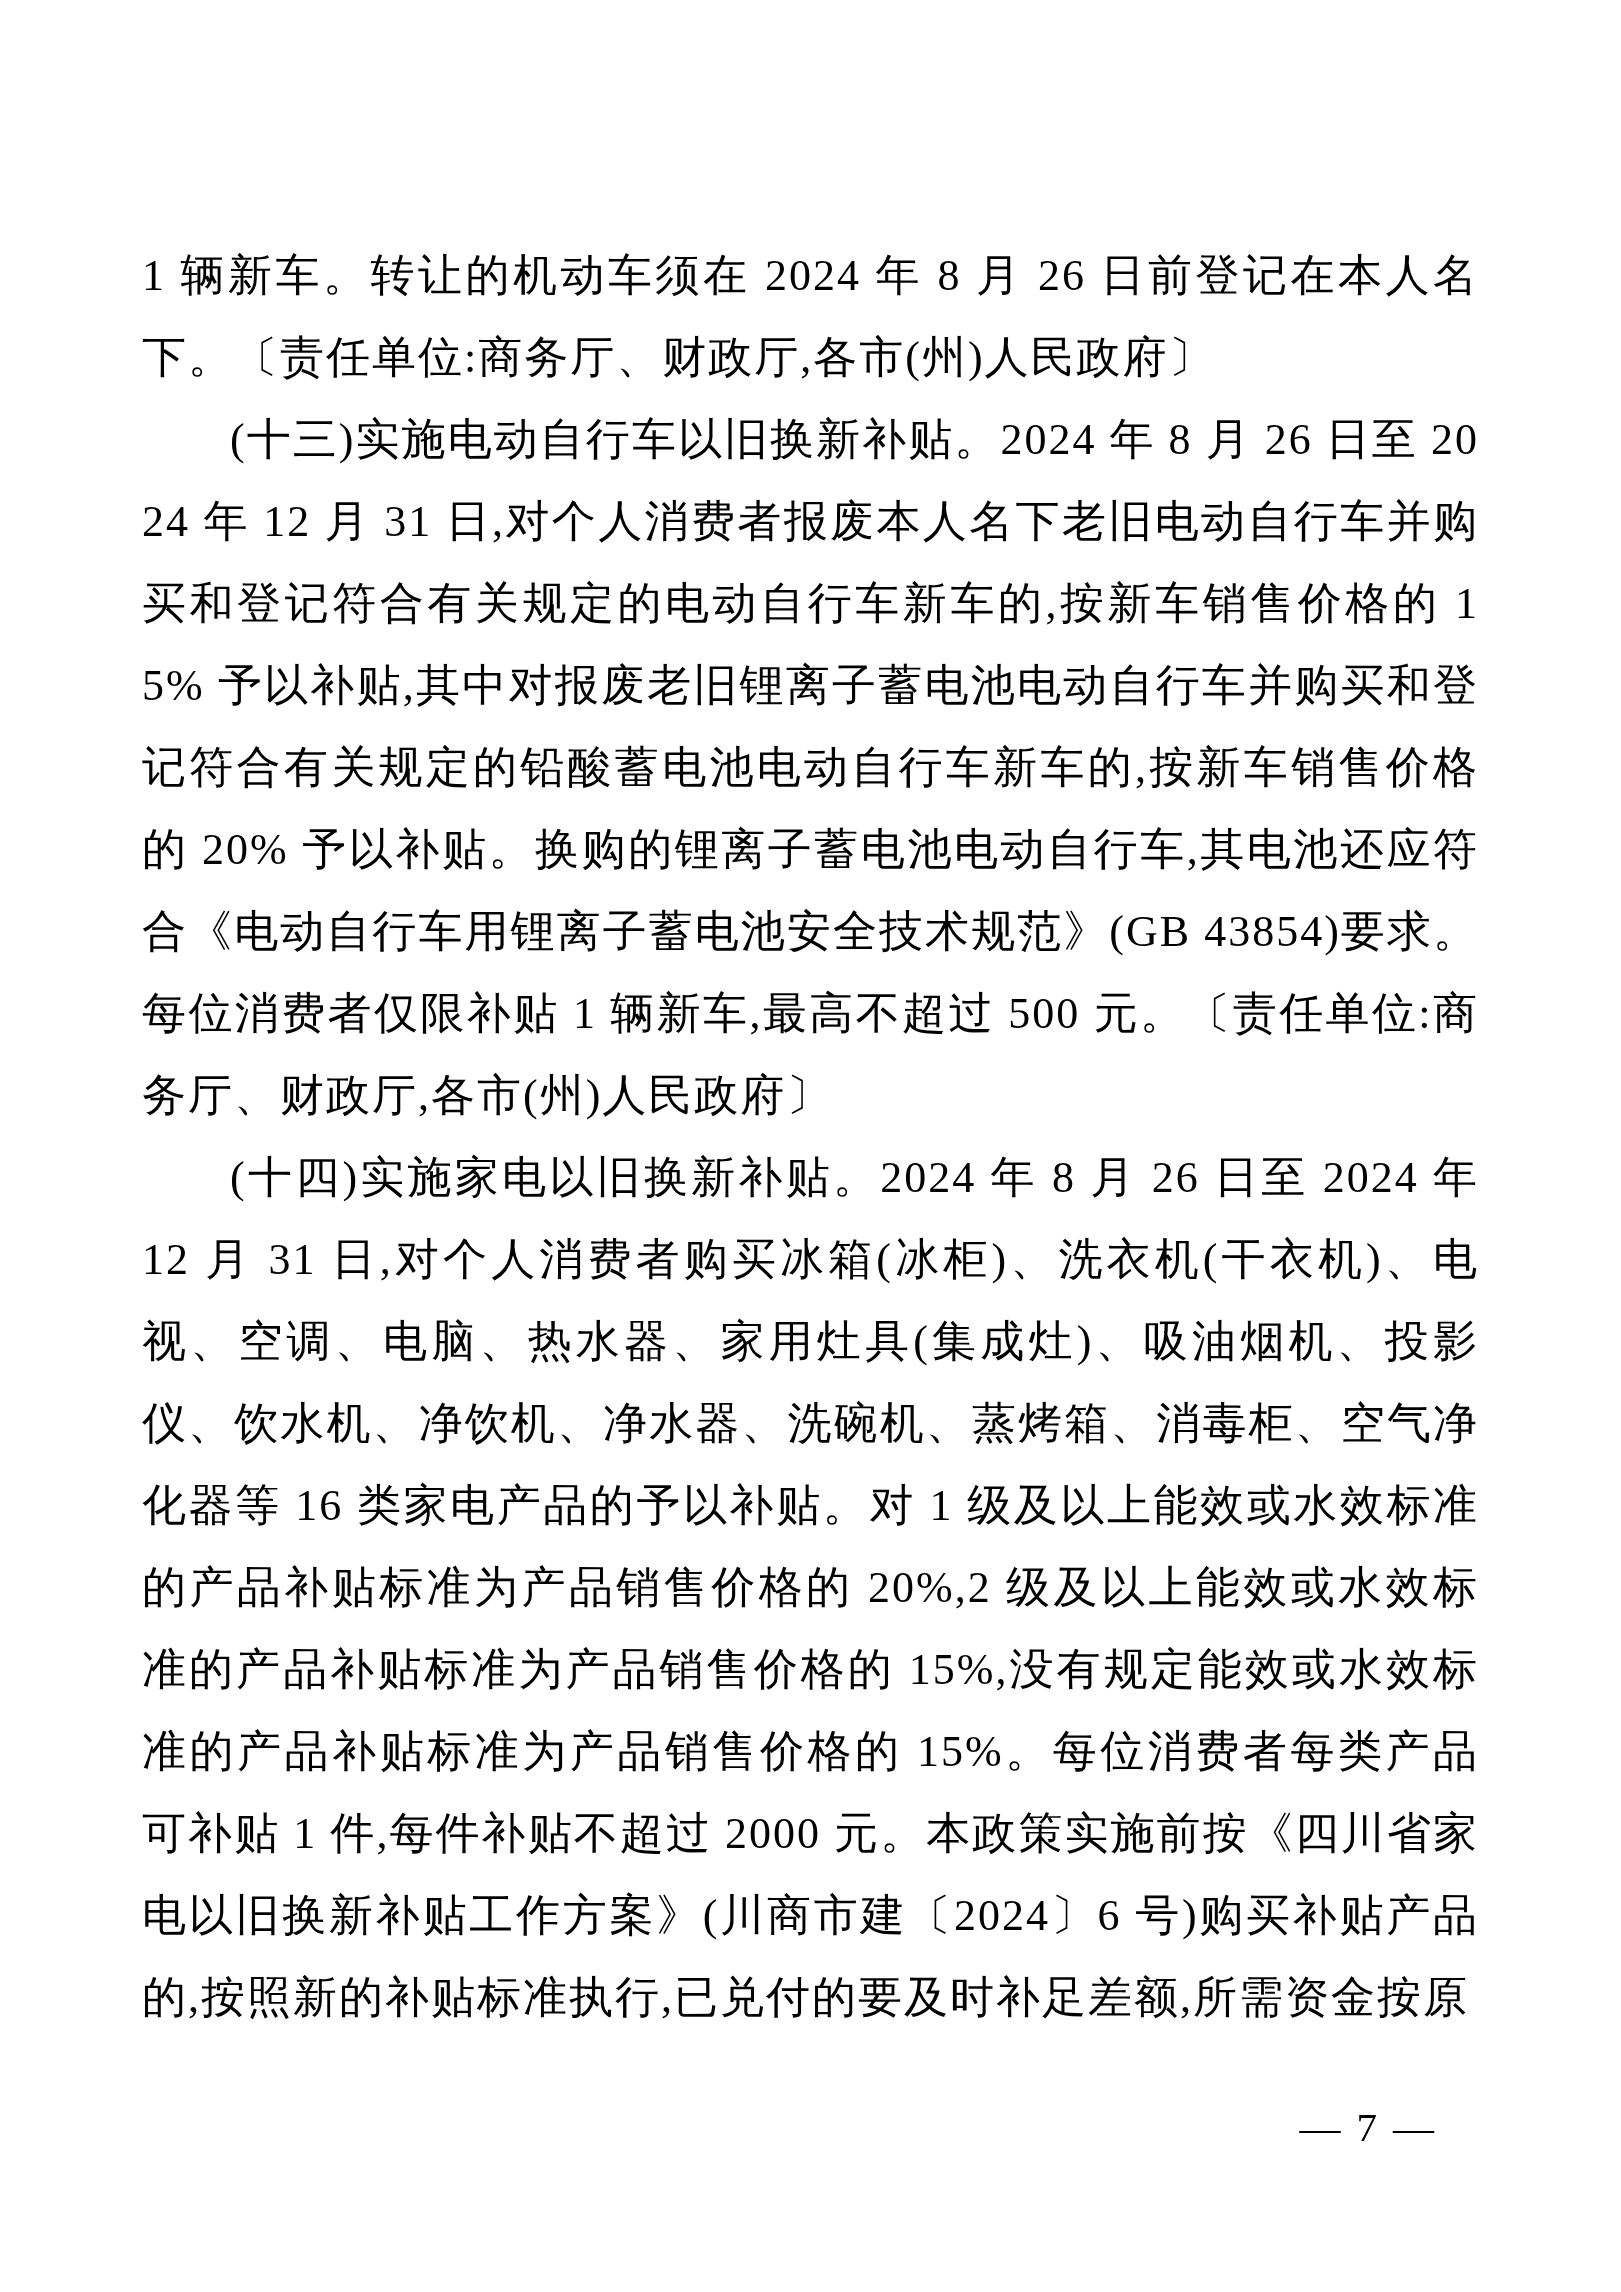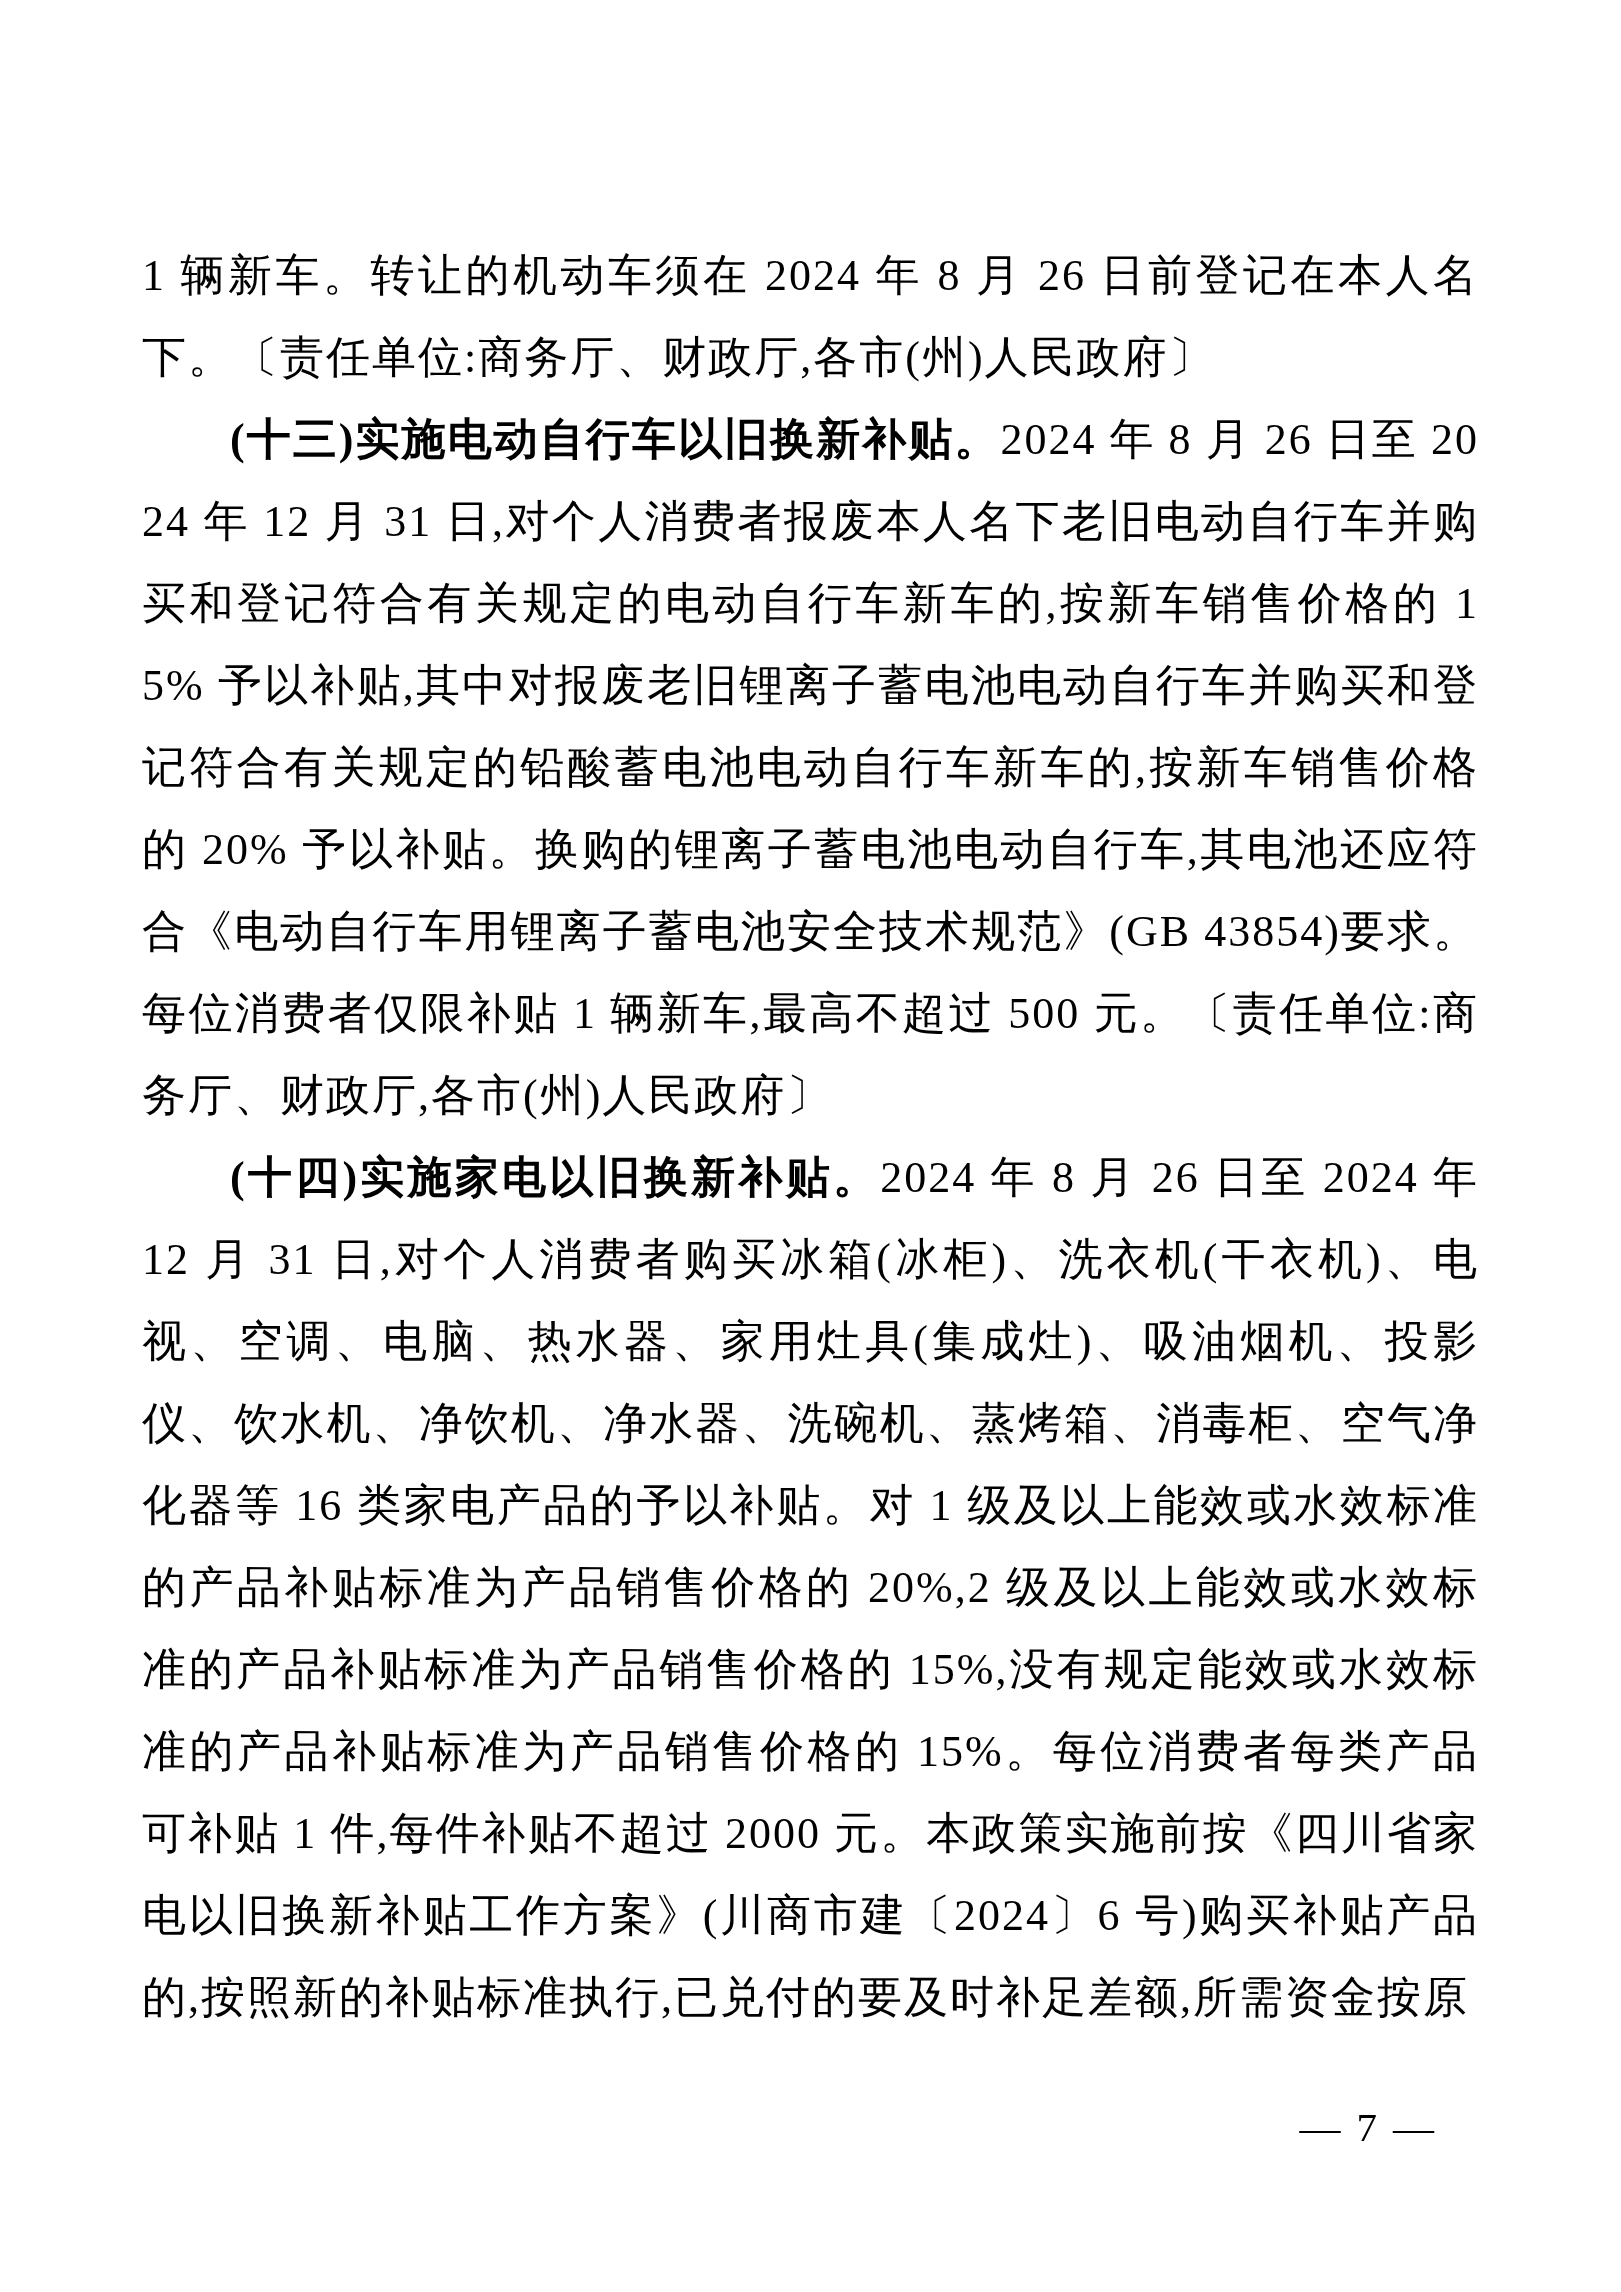--- a/index.html
+++ b/index.html
@@ -34,21 +34,21 @@
       line-height: 82px;
       letter-spacing: 2px;
       text-align: justify;
       text-justify: inter-ideograph;
       word-break: break-all;
     }
     .para.indent {
       text-indent: 2em;
     }
     .seg-bold {
-      font-weight: bold;
+      font-weight: normal;
     }
     .footer {
       position: absolute;
       top: 2103px;
       right: 184px;
       font-size: 41px;
       letter-spacing: 2.9px;
       white-space: nowrap;
     }
   </style>

